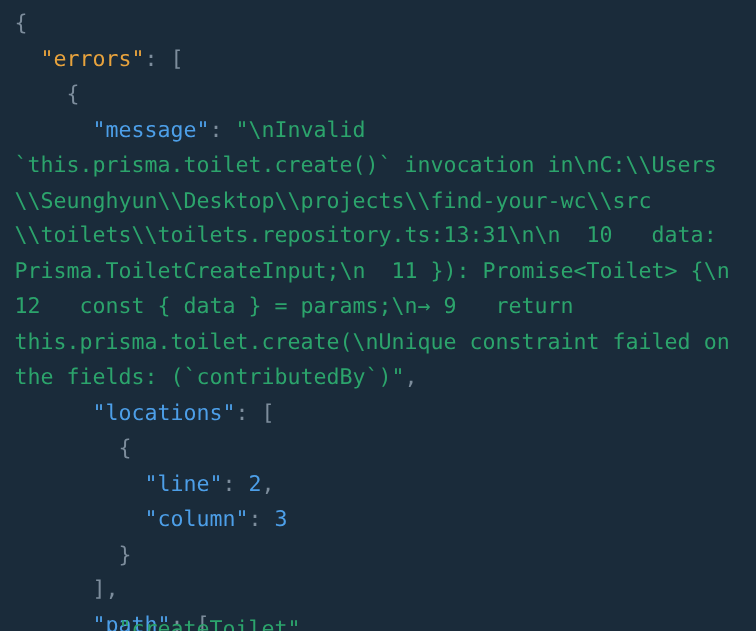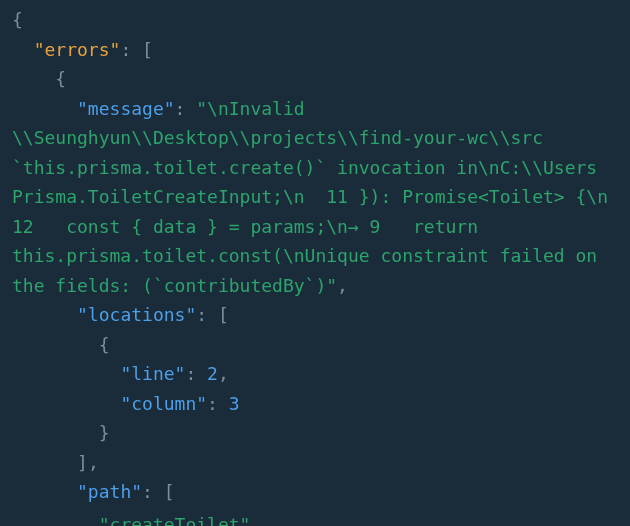--- a/index.html
+++ b/index.html
@@ -49,25 +49,26 @@
   }
 </style>
 </head>
 <body>
 
 <div id="json-viewer">
     <div class="code-line"><span class="tok-punct">{</span></div>
     <div class="code-line"><span class="tok-punct">  </span><span class="tok-key-a">"errors"</span><span class="tok-colon">:</span><span class="tok-punct"> </span><span class="tok-punct">[</span></div>
     <div class="code-line"><span class="tok-punct">    </span><span class="tok-punct">{</span></div>
     <div class="code-line"><span class="tok-punct">      </span><span class="tok-key">"message"</span><span class="tok-colon">:</span><span class="tok-punct"> </span><span class="tok-str">"\nInvalid</span></div>
+    <div class="code-line"><span class="tok-str">`this.prisma.toilet.create()` invocation in\nC:\\Users</span></div>
     <div class="code-line"><span class="tok-str">\\Seunghyun\\Desktop\\projects\\find-your-wc\\src</span></div>
-    <div class="code-line"><span class="tok-str">`this.prisma.toilet.create()` invocation in\nC:\\Users</span></div>
+    <div class="code-line"><span class="tok-str">\\toilets\\toilets.repository.ts:13:31\n\n  10   data:</span></div>
     <div class="code-line"><span class="tok-str">Prisma.ToiletCreateInput;\n  11 }): Promise&lt;Toilet&gt; {\n</span></div>
     <div class="code-line"><span class="tok-str">12   const { data } = params;\n→ 9   return</span></div>
-    <div class="code-line"><span class="tok-str">this.prisma.toilet.const(\nUnique constraint failed on</span></div>
+    <div class="code-line"><span class="tok-str">this.prisma.toilet.create(\nUnique constraint failed on</span></div>
     <div class="code-line"><span class="tok-str">the fields: (`contributedBy`)"</span><span class="tok-comma">,</span></div>
     <div class="code-line"><span class="tok-punct">      </span><span class="tok-key">"locations"</span><span class="tok-colon">:</span><span class="tok-punct"> </span><span class="tok-punct">[</span></div>
     <div class="code-line"><span class="tok-punct">        </span><span class="tok-punct">{</span></div>
     <div class="code-line"><span class="tok-punct">          </span><span class="tok-key">"line"</span><span class="tok-colon">:</span><span class="tok-punct"> </span><span class="tok-num">2</span><span class="tok-comma">,</span></div>
     <div class="code-line"><span class="tok-punct">          </span><span class="tok-key">"column"</span><span class="tok-colon">:</span><span class="tok-punct"> </span><span class="tok-num">3</span></div>
     <div class="code-line"><span class="tok-punct">        </span><span class="tok-punct">}</span></div>
     <div class="code-line"><span class="tok-punct">      </span><span class="tok-punct">]</span><span class="tok-comma">,</span></div>
     <div class="code-line"><span class="tok-punct">      </span><span class="tok-key">"path"</span><span class="tok-colon">:</span><span class="tok-punct"> </span><span class="tok-punct">[</span></div>
     <div class="code-line"><span class="tok-punct">        </span><span class="tok-str">"createToilet"</span></div>
   </div>

